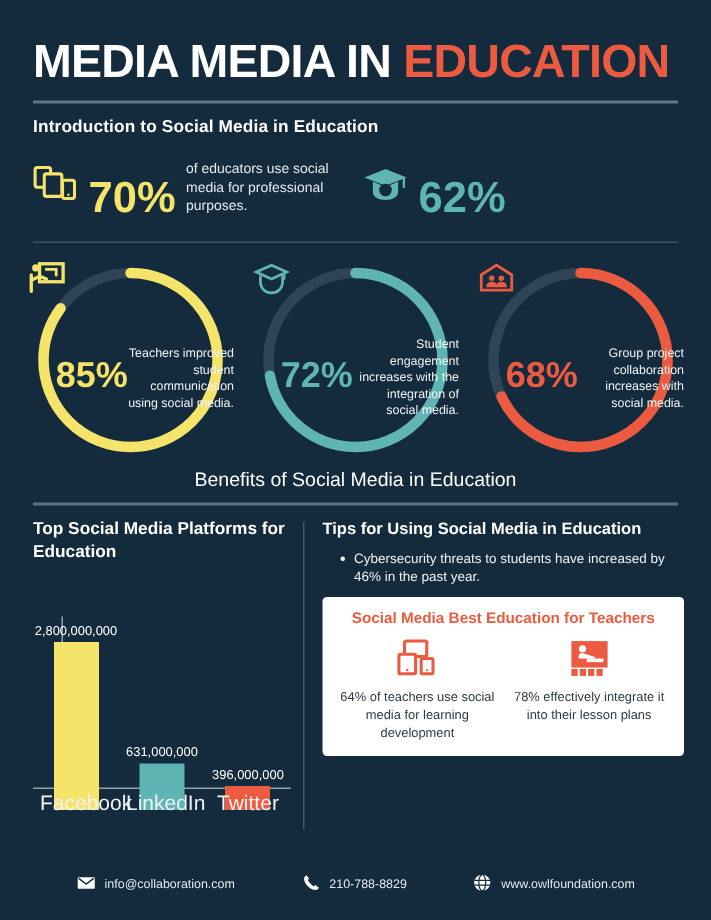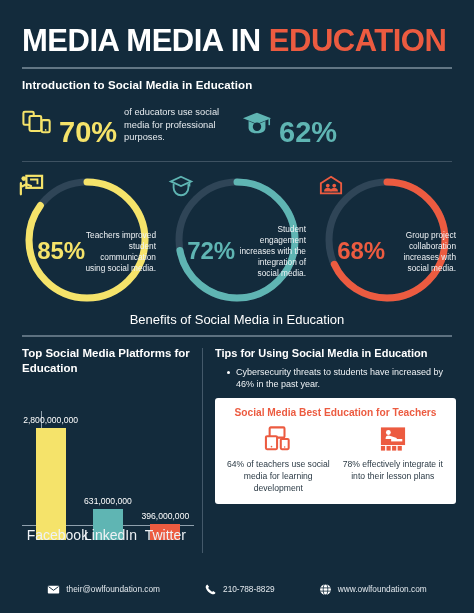--- a/index.html
+++ b/index.html
@@ -305,21 +305,21 @@
   </div>
 
   <div class="footer">
     <div class="fitem">
       <div class="ficon">
         <svg viewBox="0 0 16 16" width="13" height="13">
           <rect x="1" y="3.5" width="14" height="9.5" rx="1" fill="#ffffff"></rect>
           <path d="M1.8 4.4 L8 9 L14.2 4.4" fill="none" stroke="#132b3c" stroke-width="1.2"></path>
         </svg>
       </div>
-      <div class="ftxt">their@owlfoundation.com</div>
+      <div class="ftxt">info@collaboration.com</div>
     </div>
     <div class="fitem">
       <div class="ficon">
         <svg viewBox="0 0 16 16" width="13" height="13">
           <path d="M4 1.8 C2.4 2.6 1.6 4.4 2.4 6.6 C3.4 9.6 6.4 12.6 9.4 13.6 C11.6 14.4 13.4 13.6 14.2 12 L11.4 9.8 C10.6 10.8 9.8 10.9 9 10.2 C7.8 9.2 6.8 8.2 5.8 7 C5.1 6.2 5.2 5.4 6.2 4.6 Z" fill="#ffffff"></path>
         </svg>
       </div>
       <div class="ftxt">210-788-8829</div>
     </div>
     <div class="fitem">

